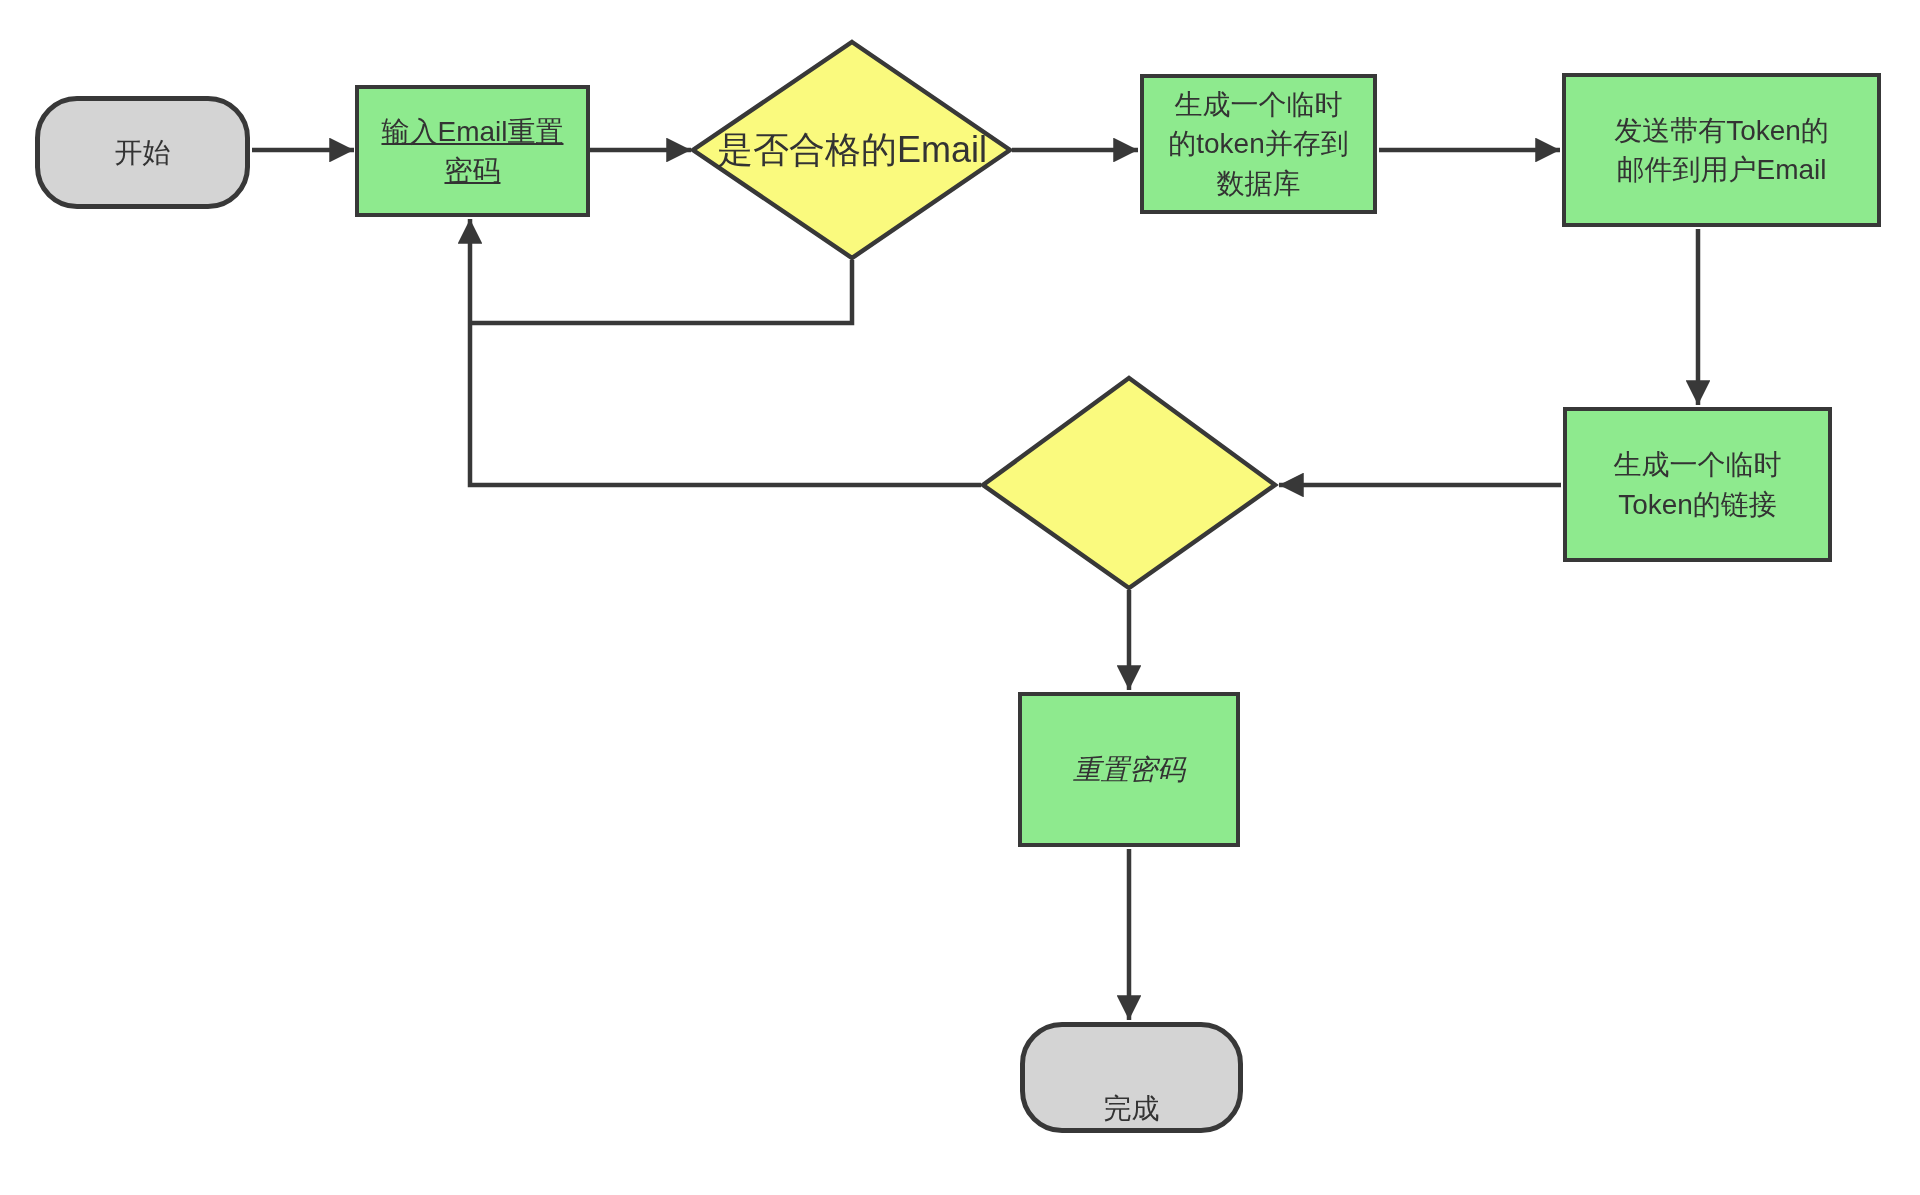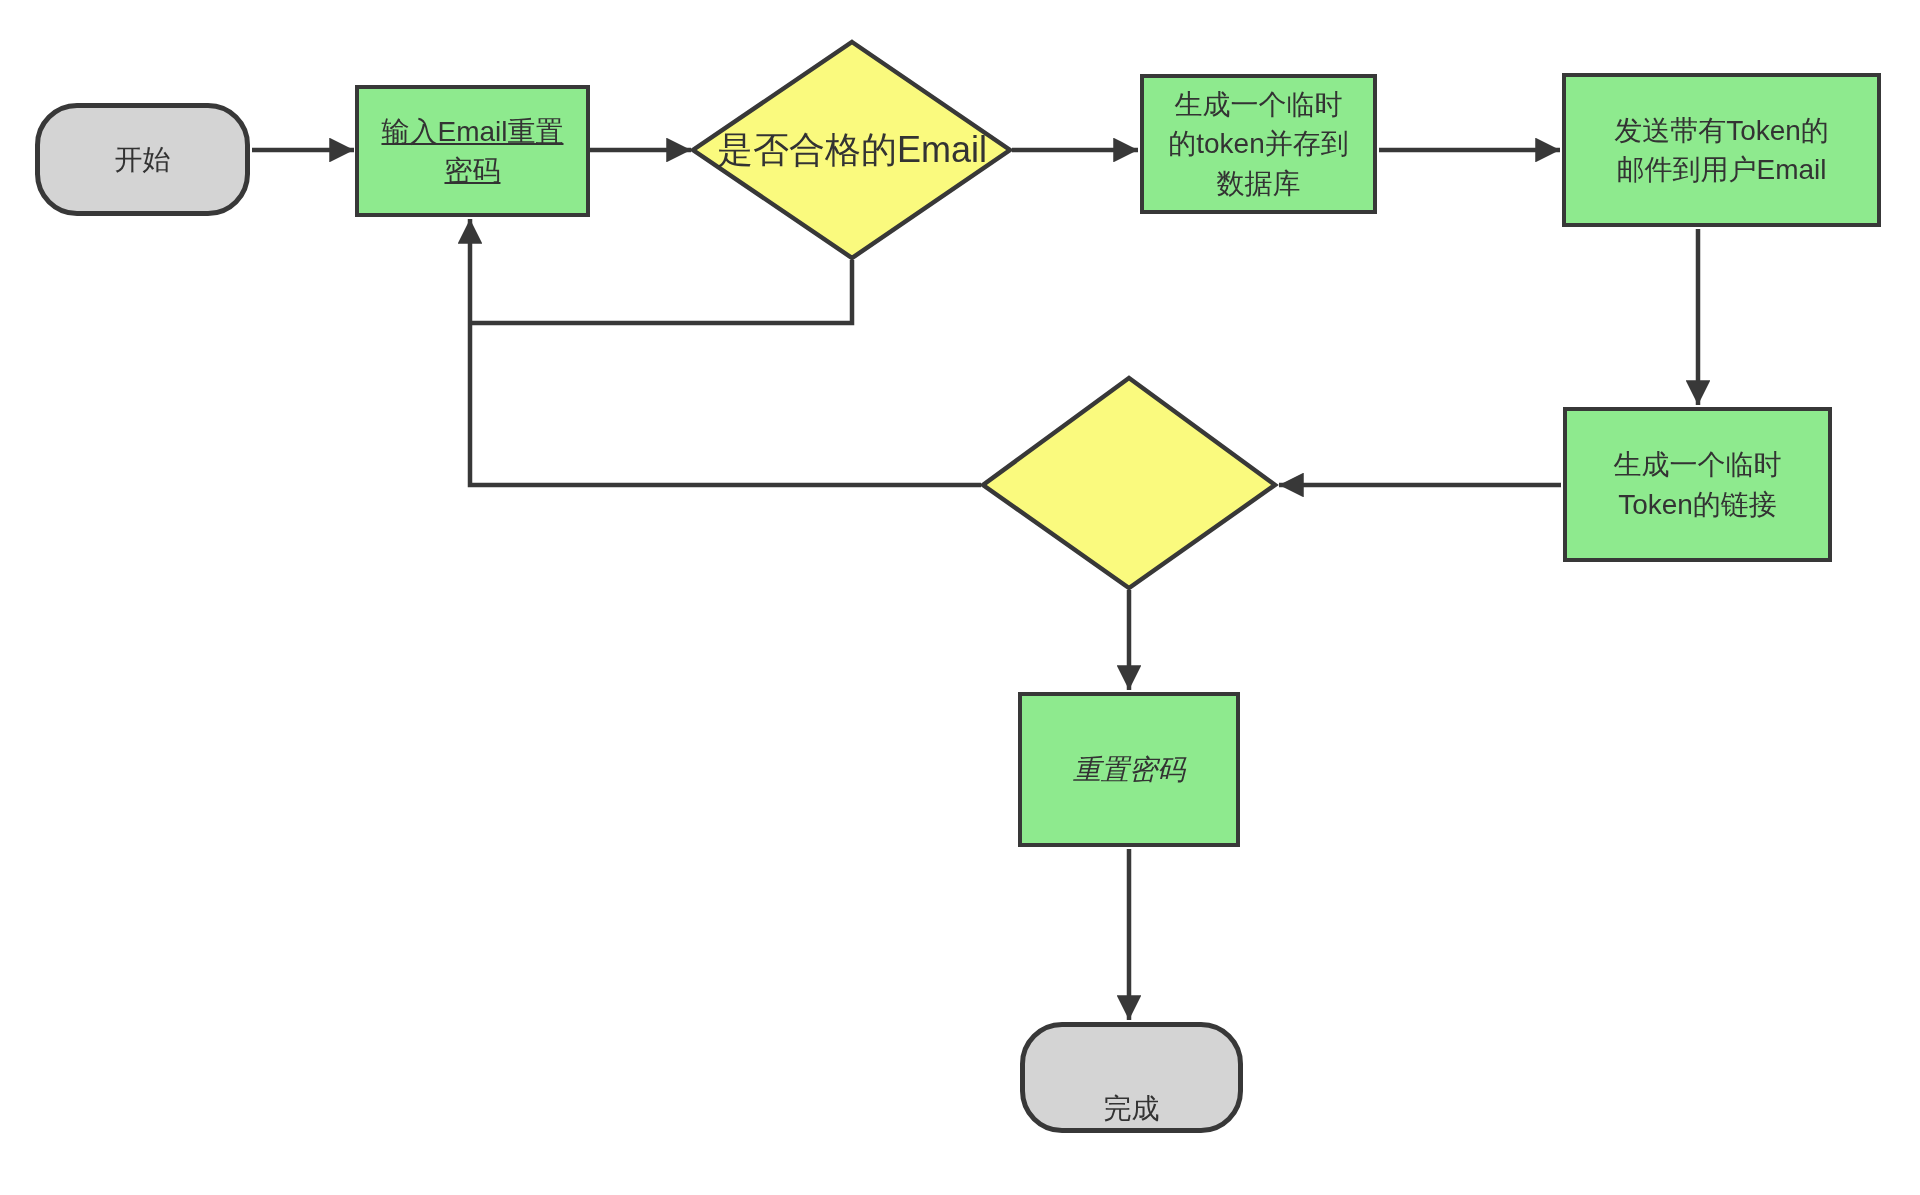--- a/index.html
+++ b/index.html
@@ -80,21 +80,21 @@
     <path class="edge" d="M1561 485 H1279" marker-end="url(#arrow)"></path>
     <path class="edge" d="M1129 590 V690" marker-end="url(#arrow)"></path>
     <path class="edge" d="M1129 849 V1020" marker-end="url(#arrow)"></path>
     <path class="edge" d="M852 260 V323 H470"></path>
     <path class="edge" d="M981 485 H470 V219" marker-end="url(#arrow)"></path>
 
     <polygon class="diamond" points="852,42 1010,150 852,258 693,150"></polygon>
     <polygon class="diamond" points="1129,378 1275,485 1129,588 983,485"></polygon>
   </svg>
 
-  <div class="node terminal" style="left:35px; top:103px; width:215px; height:113px;">
+  <div class="node terminal" style="left:35px; top:96px; width:215px; height:113px;">
     <span>开始</span>
   </div>
 
   <div class="node process" style="left:355px; top:85px; width:235px; height:132px;text-decoration:underline;">
     <span>输入Email重置
 密码</span>
   </div>
 
   <div class="dlabel" style="left:711px; top:110px; width:282px; height:80px;">
     <span>是否合格的Email</span>

